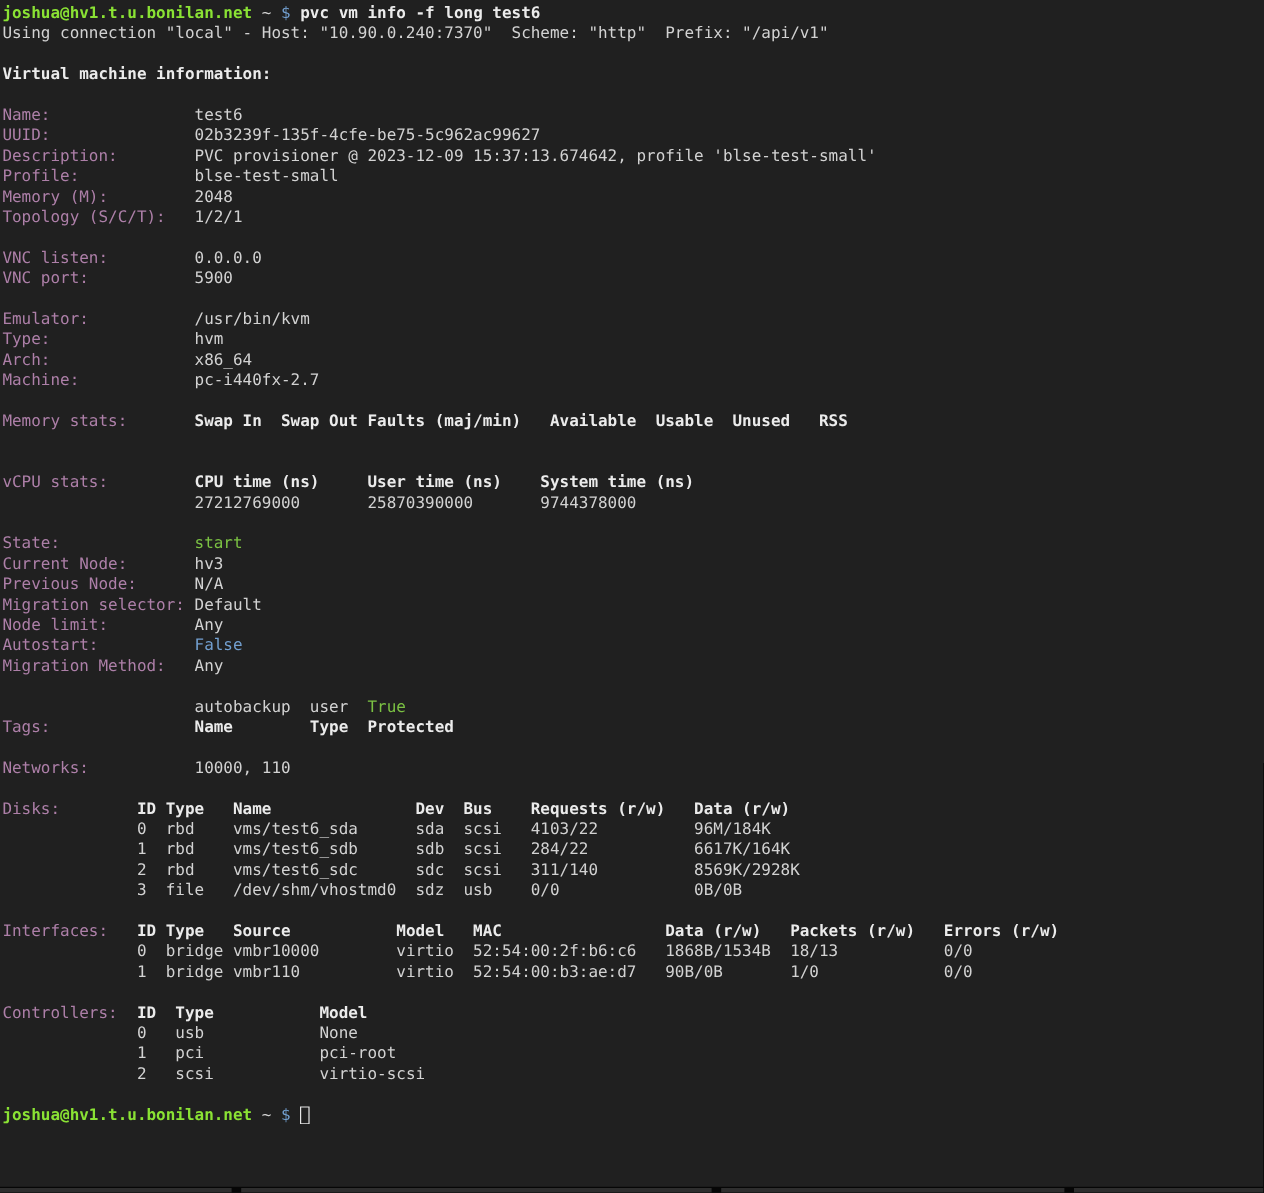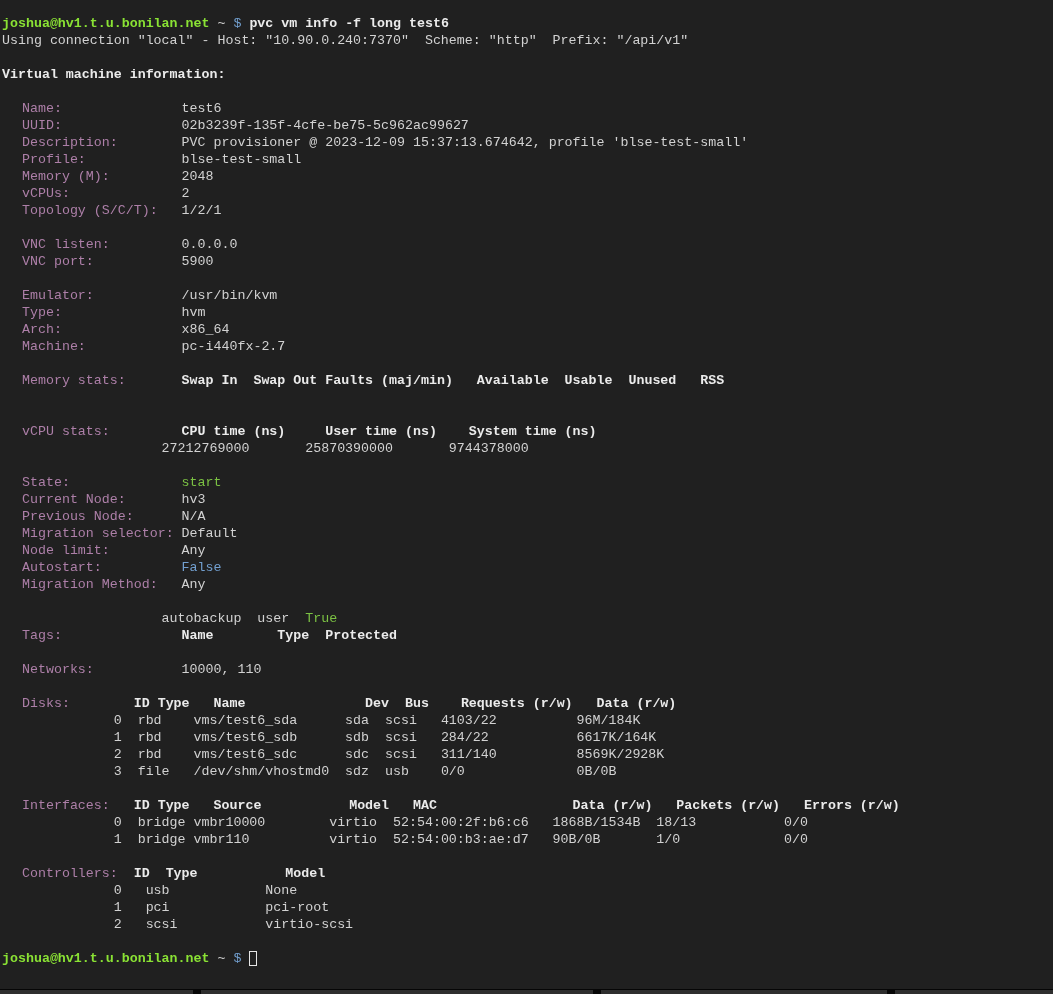--- a/index.html
+++ b/index.html
@@ -7,30 +7,29 @@
     position:relative;
     width:1053px;height:994px;
     background:var(--bg);
     overflow:hidden;
     font-family:"DejaVu Sans Mono","Liberation Mono",monospace;
     font-size:13.3px;
     cursor:text;
   }
   .terminal{
     position:absolute;top:0;left:0;right:0;bottom:5px;
-    padding:15px 0 0 2px;
+    padding:3px 0 0 2px;
     overflow:hidden;
-    font-family:Liberation Mono, monospace;
   }
   .line{height:17px;line-height:17px;white-space:pre;}
   .s-prompt  {color:var(--green_bright);font-weight:bold;}
   .s-command {color:var(--bright);font-weight:bold;}
   .s-header  {color:var(--bright);font-weight:bold;}
   .s-text    {color:var(--fg);}
-  .s-label   {color:var(--purple);margin-left:20px;}
+  .s-label   {color:var(--purple);}
   .s-green   {color:var(--green);}
   .s-blue    {color:var(--blue);}
   .s-cursor  {color:var(--fg);box-shadow:inset 0 0 0 1px var(--cursor);}
   .taskbar{
     position:absolute;left:0;right:0;bottom:0;height:5px;
     background:var(--taskbar_bg);
   }
   .tseg{position:absolute;top:1px;height:4px;background:var(--taskbar_segment);}
 </style>
 </head>
@@ -41,21 +40,20 @@
       <div class="line"><span class="s-prompt">joshua@hv1.t.u.bonilan.net</span><span class="s-text"> ~ </span><span class="s-blue">$</span><span class="s-command"> pvc vm info -f long test6</span></div>
       <div class="line"><span class="s-text">Using connection "local" - Host: "10.90.0.240:7370"  Scheme: "http"  Prefix: "/api/v1"</span></div>
       <div class="line"></div>
       <div class="line"><span class="s-header">Virtual machine information:</span></div>
       <div class="line"></div>
       <div class="line"><span class="s-label">Name:               </span><span class="s-text">test6</span></div>
       <div class="line"><span class="s-label">UUID:               </span><span class="s-text">02b3239f-135f-4cfe-be75-5c962ac99627</span></div>
       <div class="line"><span class="s-label">Description:        </span><span class="s-text">PVC provisioner @ 2023-12-09 15:37:13.674642, profile 'blse-test-small'</span></div>
       <div class="line"><span class="s-label">Profile:            </span><span class="s-text">blse-test-small</span></div>
       <div class="line"><span class="s-label">Memory (M):         </span><span class="s-text">2048</span></div>
-      <div class="line"><span class="s-label">vCPUs:              </span><span class="s-text">2</span></div>
       <div class="line"><span class="s-label">Topology (S/C/T):   </span><span class="s-text">1/2/1</span></div>
       <div class="line"></div>
       <div class="line"><span class="s-label">VNC listen:         </span><span class="s-text">0.0.0.0</span></div>
       <div class="line"><span class="s-label">VNC port:           </span><span class="s-text">5900</span></div>
       <div class="line"></div>
       <div class="line"><span class="s-label">Emulator:           </span><span class="s-text">/usr/bin/kvm</span></div>
       <div class="line"><span class="s-label">Type:               </span><span class="s-text">hvm</span></div>
       <div class="line"><span class="s-label">Arch:               </span><span class="s-text">x86_64</span></div>
       <div class="line"><span class="s-label">Machine:            </span><span class="s-text">pc-i440fx-2.7</span></div>
       <div class="line"></div>

